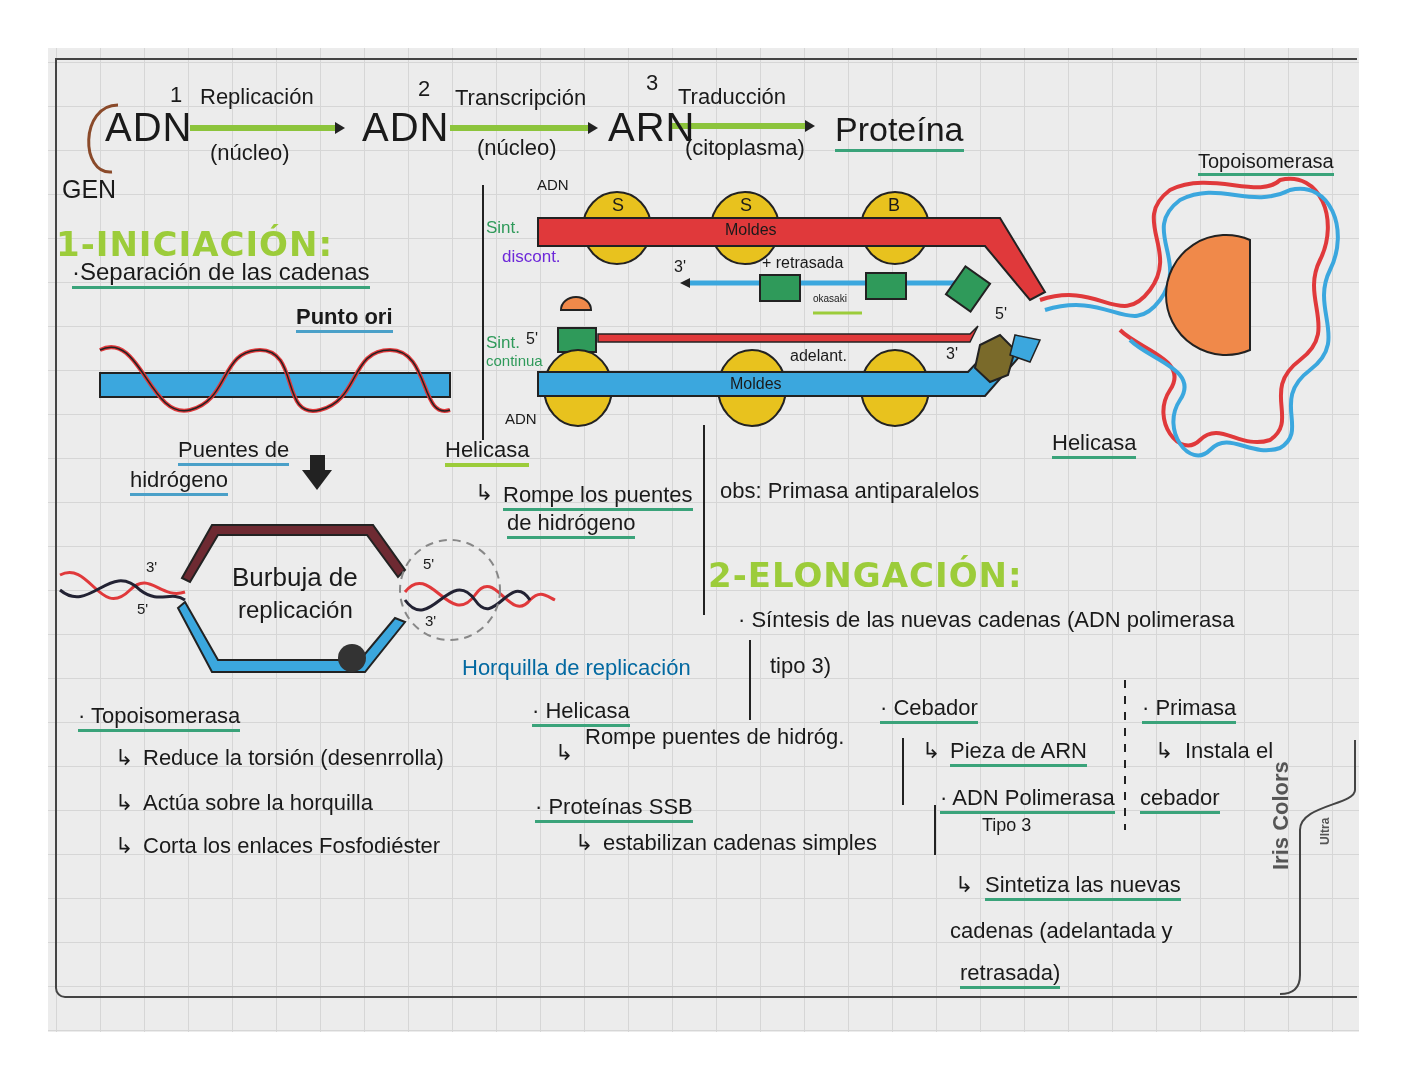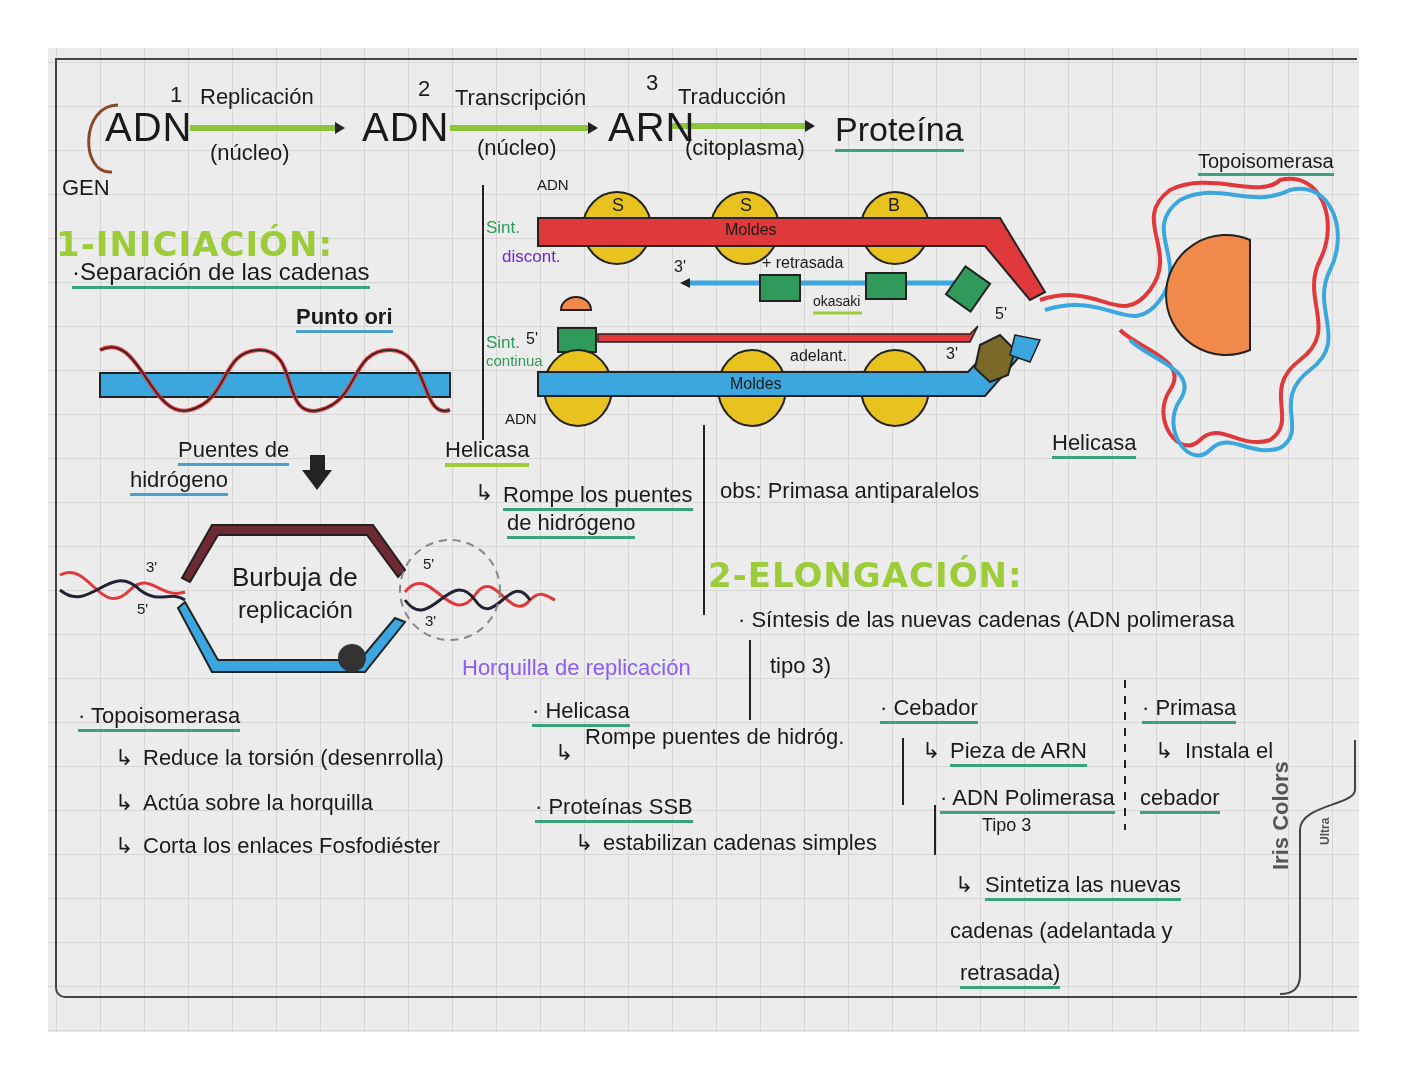--- a/index.html
+++ b/index.html
@@ -82,21 +82,21 @@
   <path d="M60,575 C90,560 100,620 130,590 C150,570 160,600 185,592" fill="none" stroke="#e0393b" stroke-width="3"></path>
   <path d="M60,590 C90,615 110,560 140,590 C160,605 170,590 185,600" fill="none" stroke="#223" stroke-width="3"></path>
   <path d="M405,592 C430,560 450,630 475,595 C495,565 510,625 530,600 C540,590 545,595 555,600" fill="none" stroke="#e0393b" stroke-width="3"></path>
   <path d="M405,600 C430,635 450,565 475,600 C495,630 510,570 530,600" fill="none" stroke="#223" stroke-width="3"></path>
   <circle cx="450" cy="590" r="50" fill="none" stroke="#888" stroke-width="2" stroke-dasharray="8,6"></circle>
 
   <path d="M1355,740 L1355,790 C1355,805 1300,805 1300,830 L1300,975 C1300,990 1290,994 1280,994" fill="none" stroke="#444" stroke-width="2"></path>
 </svg>
 
 <div class="t big" style="left:105px;top:105px;">ADN</div>
-<div class="t" style="left:62px;top:175px;font-size:22px;">GEN</div>
+<div class="t" style="left:62px;top:175px;font-size:25px;">GEN</div>
 <div class="t lbl" style="left:170px;top:82px;">1</div>
 <div class="t lbl" style="left:200px;top:84px;">Replicación</div>
 <div class="t lbl" style="left:210px;top:140px;">(núcleo)</div>
 <div class="t big" style="left:362px;top:105px;">ADN</div>
 <div class="t lbl" style="left:418px;top:76px;">2</div>
 <div class="t lbl" style="left:455px;top:85px;">Transcripción</div>
 <div class="t lbl" style="left:477px;top:135px;">(núcleo)</div>
 <div class="t big" style="left:608px;top:105px;">ARN</div>
 <div class="t lbl" style="left:646px;top:70px;">3</div>
 <div class="t lbl" style="left:678px;top:84px;">Traducción</div>
@@ -107,39 +107,39 @@
 <div class="t lbl ul" style="left:72px;top:258px;font-size:24px;">·Separación de las cadenas</div>
 <div class="t lbl ulb" style="left:296px;top:304px;font-weight:bold;">Punto ori</div>
 <div class="t lbl ulb" style="left:178px;top:437px;">Puentes de</div>
 <div class="t lbl ulb" style="left:130px;top:467px;">hidrógeno</div>
 <div class="t lbl ulg" style="left:445px;top:437px;">Helicasa</div>
 <div class="t lbl" style="left:475px;top:480px;">↳</div>
 <div class="t lbl ul" style="left:503px;top:482px;">Rompe los puentes</div>
 <div class="t lbl ul" style="left:507px;top:510px;">de hidrógeno</div>
 <div class="t lbl" style="left:232px;top:562px;font-size:26px;">Burbuja de</div>
 <div class="t lbl" style="left:238px;top:596px;font-size:24px;">replicación</div>
-<div class="t lbl" style="left:462px;top:655px;color:#8b5cf6;">Horquilla de replicación</div>
+<div class="t lbl" style="left:462px;top:655px;color:#0369a1;">Horquilla de replicación</div>
 <div class="t" style="left:146px;top:558px;font-size:15px;">3'</div>
 <div class="t" style="left:137px;top:600px;font-size:15px;">5'</div>
 <div class="t" style="left:423px;top:555px;font-size:15px;">5'</div>
 <div class="t" style="left:425px;top:612px;font-size:15px;">3'</div>
 
 <div class="t" style="left:537px;top:176px;font-size:15px;">ADN</div>
 <div class="t" style="left:505px;top:410px;font-size:15px;">ADN</div>
 <div class="t" style="left:486px;top:218px;font-size:17px;color:#2f9a5a;">Sint.</div>
 <div class="t" style="left:502px;top:247px;font-size:17px;color:#6d28d9;">discont.</div>
 <div class="t" style="left:486px;top:333px;font-size:17px;color:#2f9a5a;">Sint.</div>
 <div class="t" style="left:486px;top:352px;font-size:15px;color:#2f9a5a;">continua</div>
 <div class="t" style="left:725px;top:221px;font-size:16px;">Moldes</div>
 <div class="t" style="left:730px;top:375px;font-size:16px;">Moldes</div>
 <div class="t" style="left:612px;top:195px;font-size:18px;">S</div>
 <div class="t" style="left:740px;top:195px;font-size:18px;">S</div>
 <div class="t" style="left:888px;top:195px;font-size:18px;">B</div>
 <div class="t" style="left:762px;top:254px;font-size:16px;">+ retrasada</div>
-<div class="t" style="left:813px;top:293px;font-size:14px;">okasaki</div>
+<div class="t" style="left:813px;top:293px;font-size:10px;">okasaki</div>
 <div class="t" style="left:790px;top:347px;font-size:16px;">adelant.</div>
 <div class="t" style="left:674px;top:258px;font-size:16px;">3'</div>
 <div class="t" style="left:995px;top:305px;font-size:16px;">5'</div>
 <div class="t" style="left:526px;top:330px;font-size:16px;">5'</div>
 <div class="t" style="left:946px;top:345px;font-size:16px;">3'</div>
 <div class="t lbl ul" style="left:1052px;top:430px;">Helicasa</div>
 <div class="t lbl ul" style="left:1198px;top:150px;font-size:20px;">Topoisomerasa</div>
 
 <div class="t lbl" style="left:720px;top:478px;">obs: Primasa antiparalelos</div>
 <div class="t hdr" style="left:708px;top:555px;">2-ELONGACIÓN:</div>

